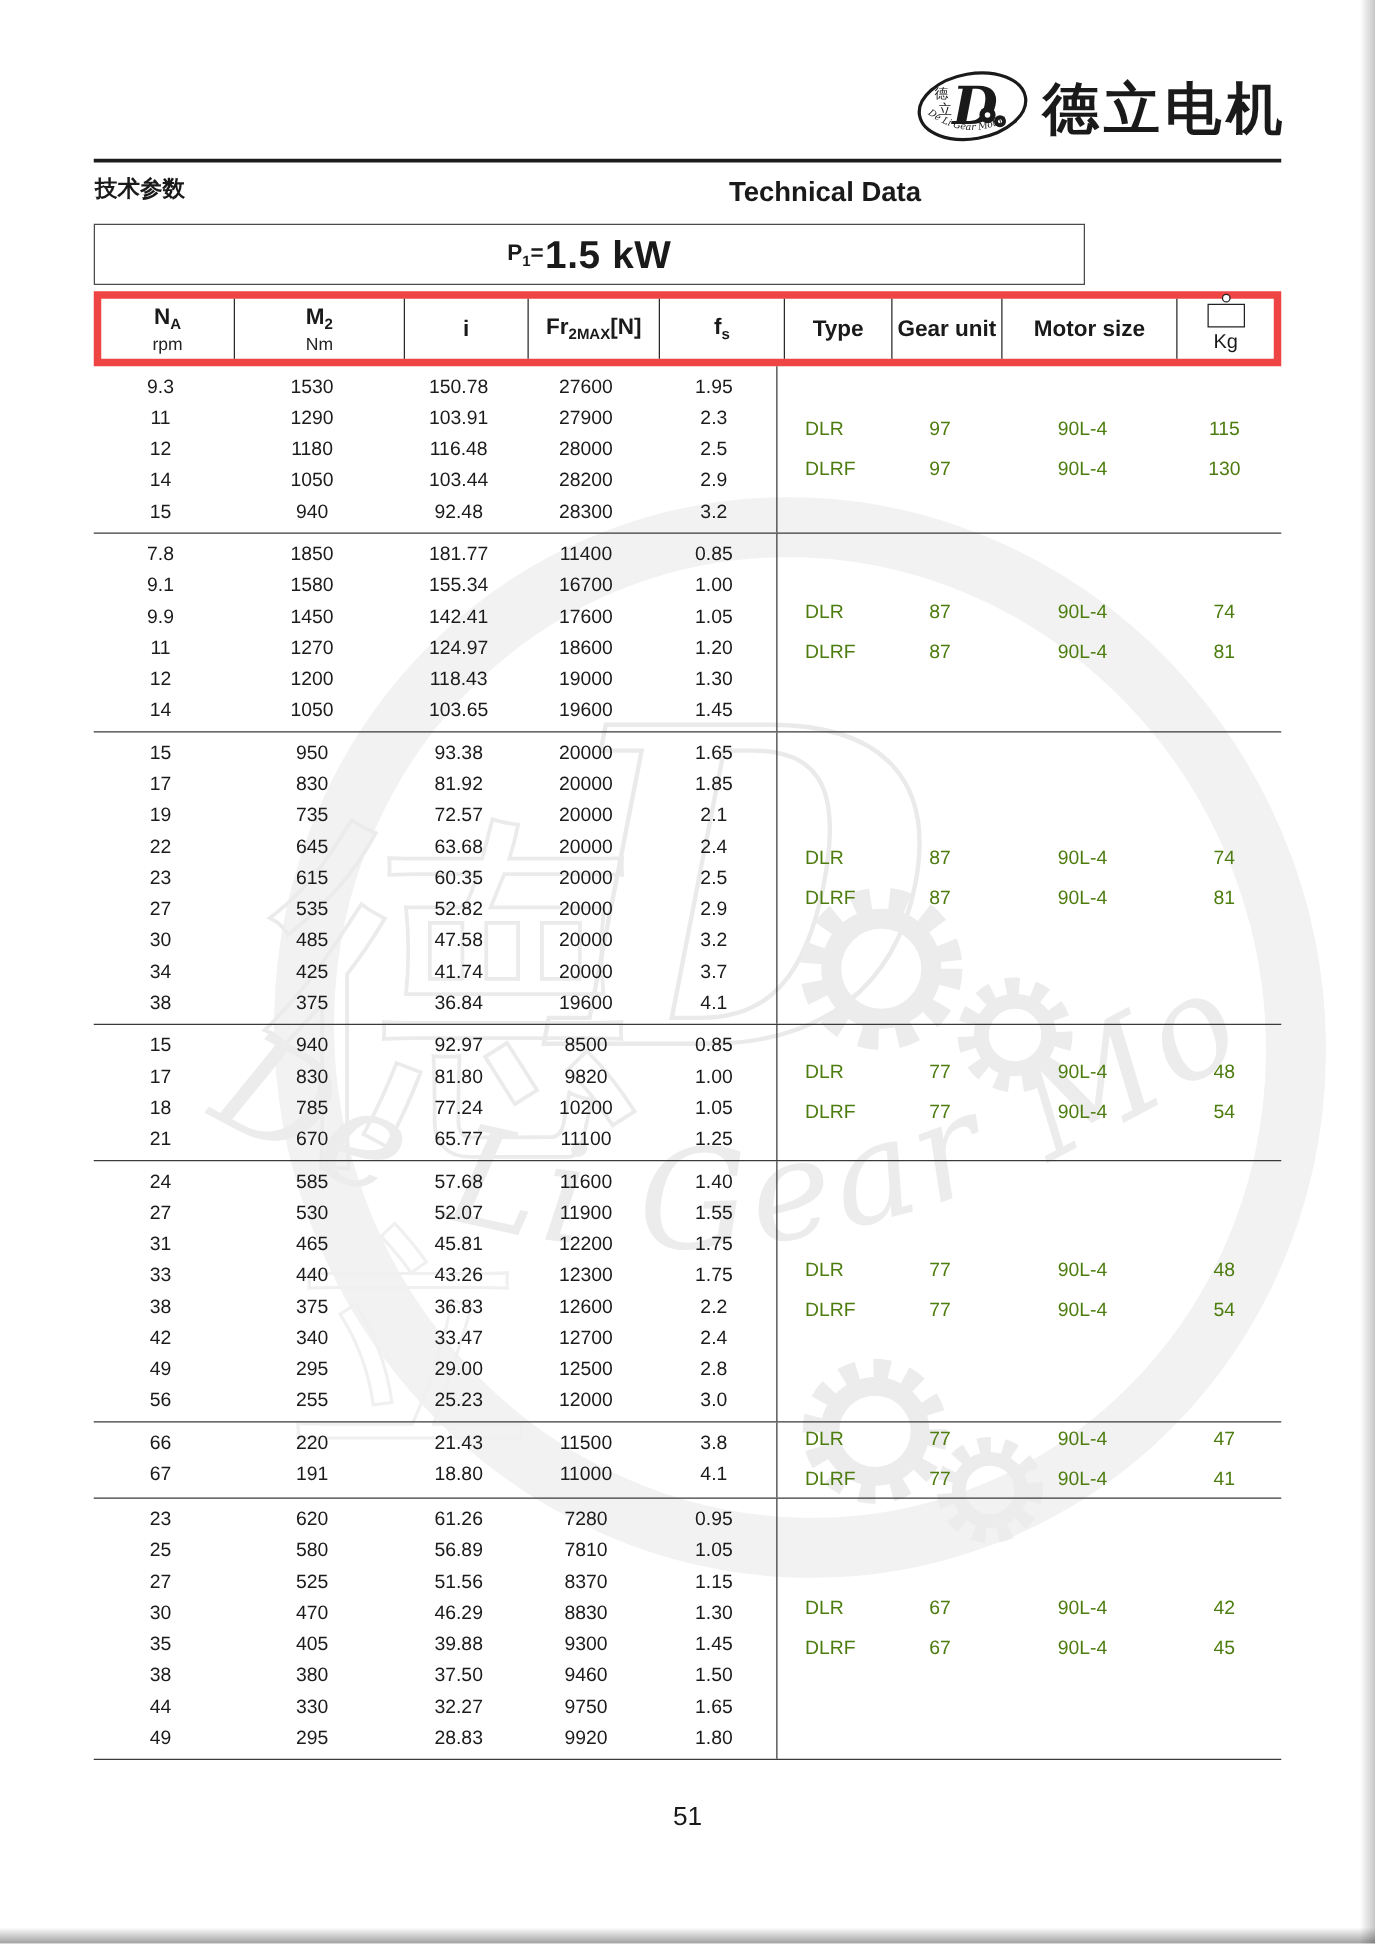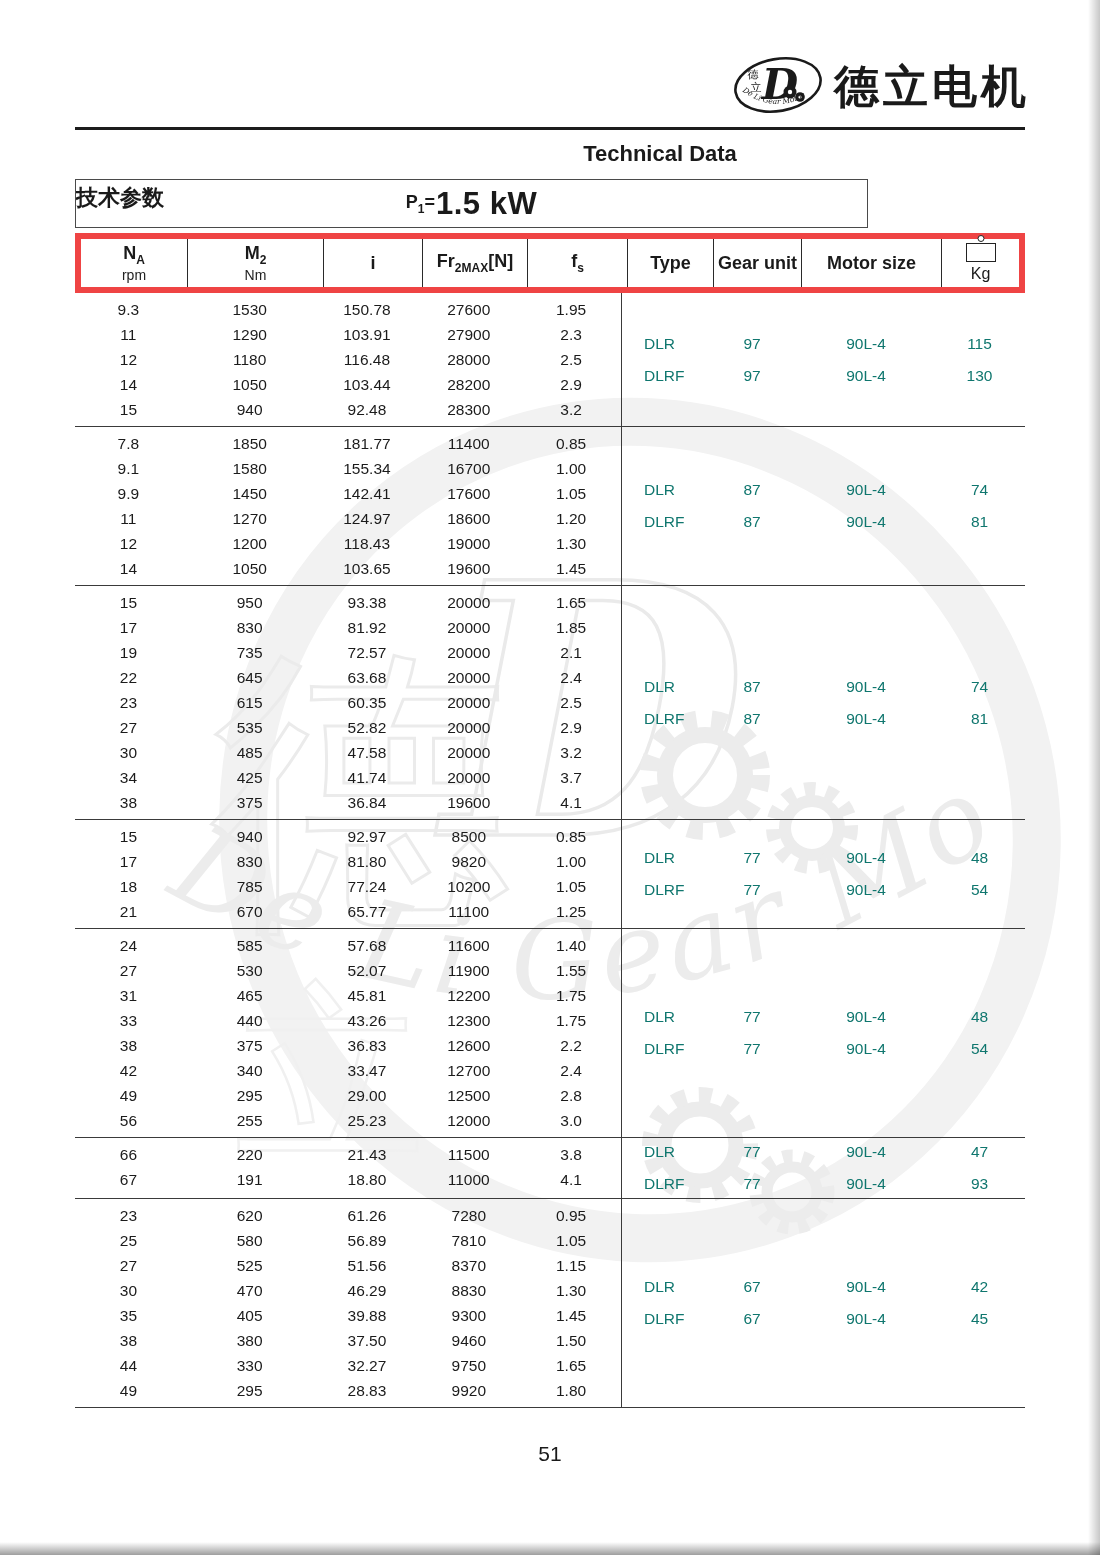--- a/index.html
+++ b/index.html
@@ -11,21 +11,21 @@
 
   
   .fg{position:absolute;inset:0;z-index:1;}
 
   .logo-svg{position:absolute;left:730px;top:54px;width:96px;height:70px;}
   .brand{position:absolute;left:834px;top:60px;width:196px;font-family:"DejaVu Serif",serif;
          font-size:45px;font-weight:700;letter-spacing:4px;white-space:nowrap;line-height:1.2;}
 
   .header-rule{position:absolute;left:75px;top:127px;width:950px;height:2.5px;background:#1c1c1c;}
 
-  .sub-cn{position:absolute;left:76px;top:139px;font-size:22px;font-weight:700;margin-top:44px;}
+  .sub-cn{position:absolute;left:76px;top:139px;font-size:18px;font-weight:700;}
   .sub-en{position:absolute;left:660px;top:141px;transform:translateX(-50%);font-size:22px;font-weight:700;}
 
   .pbox{position:absolute;left:75px;top:179px;width:793px;height:49px;border:1.6px solid #4a4a4a;
         box-sizing:border-box;display:flex;align-items:center;justify-content:center;}
   .p-small{font-size:18px;font-weight:700;}
   .p-small sub{font-size:12px;}
   .p-big{font-size:31px;font-weight:700;margin-left:1px;letter-spacing:0.5px;}
 
   .thead{position:absolute;left:75px;top:233px;width:950px;height:60px;border:6px solid #ef4444;
          box-sizing:border-box;display:flex;background:transparent;}
@@ -45,21 +45,21 @@
 
   .data{position:absolute;left:75px;top:293px;width:950px;border-bottom:1.6px solid #3a3a3a;box-sizing:border-box;}
   .section{display:flex;}
   .section + .section{border-top:1.6px solid #3a3a3a;}
   .sec-left{width:547px;border-right:1.6px solid #3a3a3a;box-sizing:border-box;padding:4px 0;}
   .drow{display:flex;height:25px;align-items:center;}
   .cell{text-align:center;font-size:15.5px;color:#1b1b1b;}
   .c1{width:107px}.c2{width:136px}.c3{width:99px}.c4{width:105px}.c5{width:100px}
   .sec-right{width:401px;display:flex;flex-direction:column;justify-content:center;gap:4px;}
   .vrow{display:flex;height:28px;align-items:center;}
-  .vcell{font-size:15.5px;text-align:center;color:#0f766e;}
+  .vcell{font-size:15.5px;text-align:center;color:#4d7c0f;}
   .vcell.type{width:86px;text-align:left;padding-left:22px;box-sizing:border-box;}
   .vcell.gear{width:88px;}
   .vcell.motor{width:140px;}
   .vcell.kg{flex:1;}
 
   .pagenum{position:absolute;left:0;top:1442px;width:1100px;text-align:center;font-size:21px;}
 
   .edge-r{position:absolute;top:0;right:0;width:12px;height:100%;z-index:2;
           background:linear-gradient(to right,rgba(0,0,0,0),rgba(0,0,0,0.22));}
   .edge-b{position:absolute;left:0;bottom:0;width:100%;height:13px;z-index:2;
@@ -497,21 +497,21 @@
             <div class="vrow">
               <div class="vcell type">DLR</div>
               <div class="vcell gear">77</div>
               <div class="vcell motor">90L-4</div>
               <div class="vcell kg">47</div>
             </div>
             <div class="vrow">
               <div class="vcell type">DLRF</div>
               <div class="vcell gear">77</div>
               <div class="vcell motor">90L-4</div>
-              <div class="vcell kg">93</div>
+              <div class="vcell kg">41</div>
             </div>
           </div>
         </div>
         <div class="section">
           <div class="sec-left">
             <div class="drow">
               <div class="cell c1">23</div>
               <div class="cell c2">620</div>
               <div class="cell c3">61.26</div>
               <div class="cell c4">7280</div>

